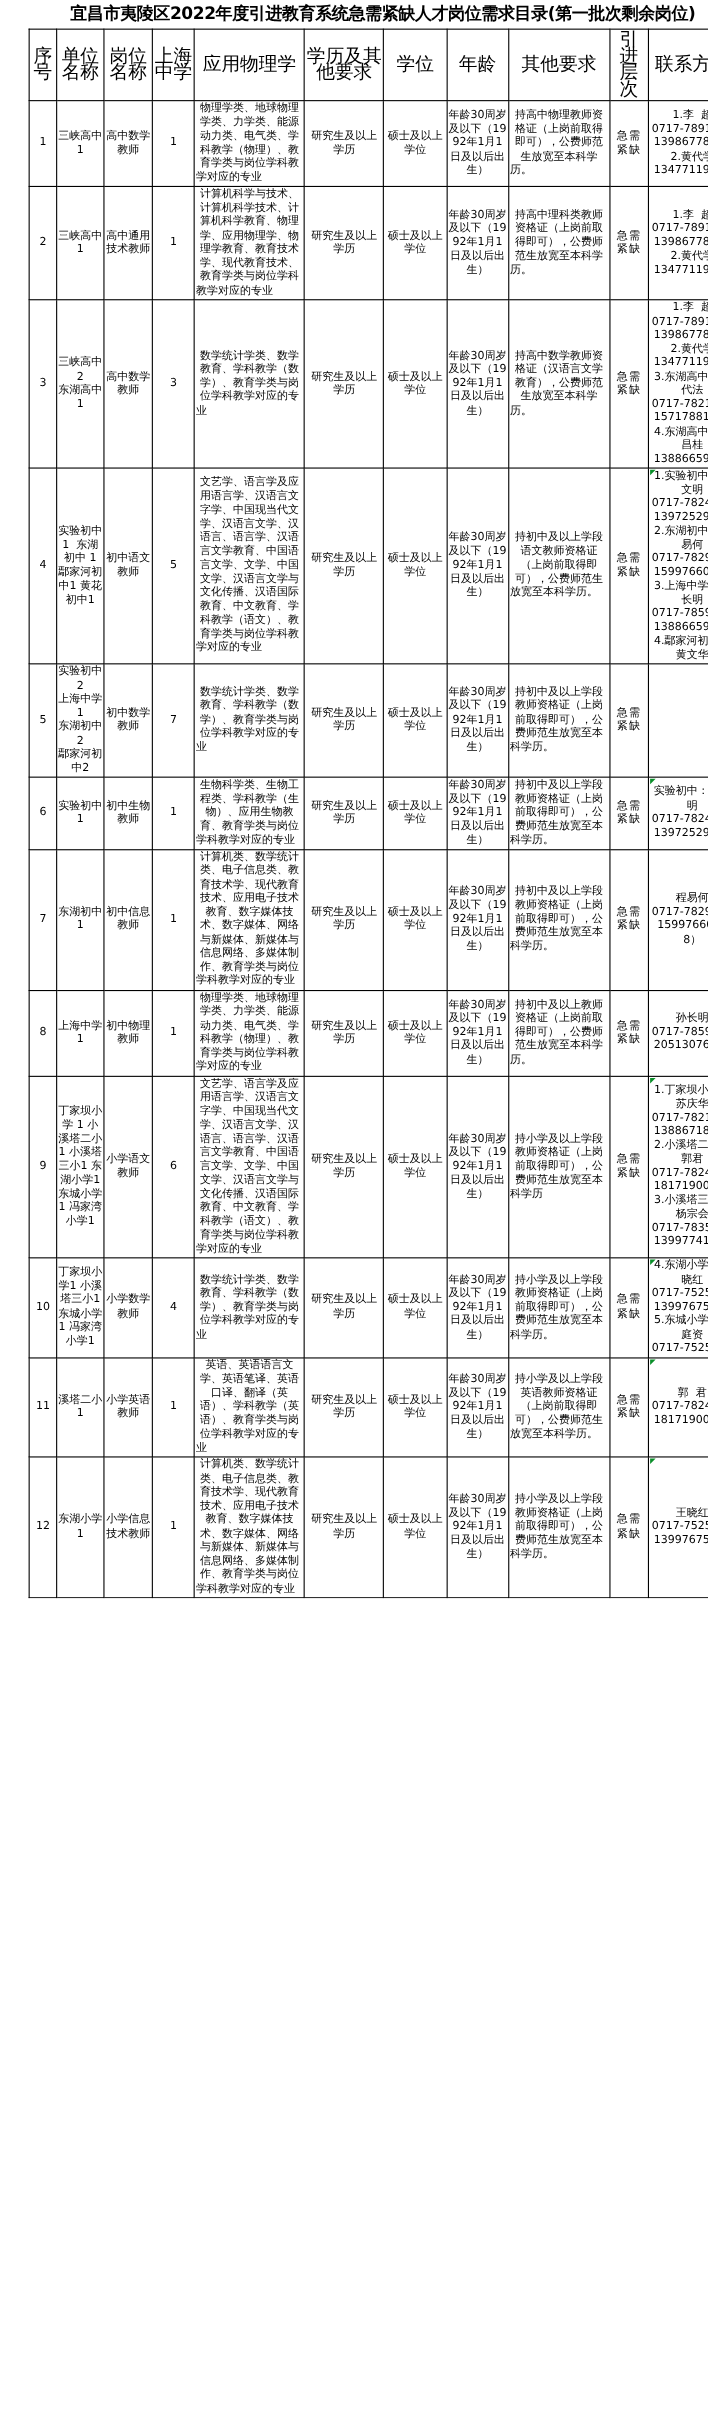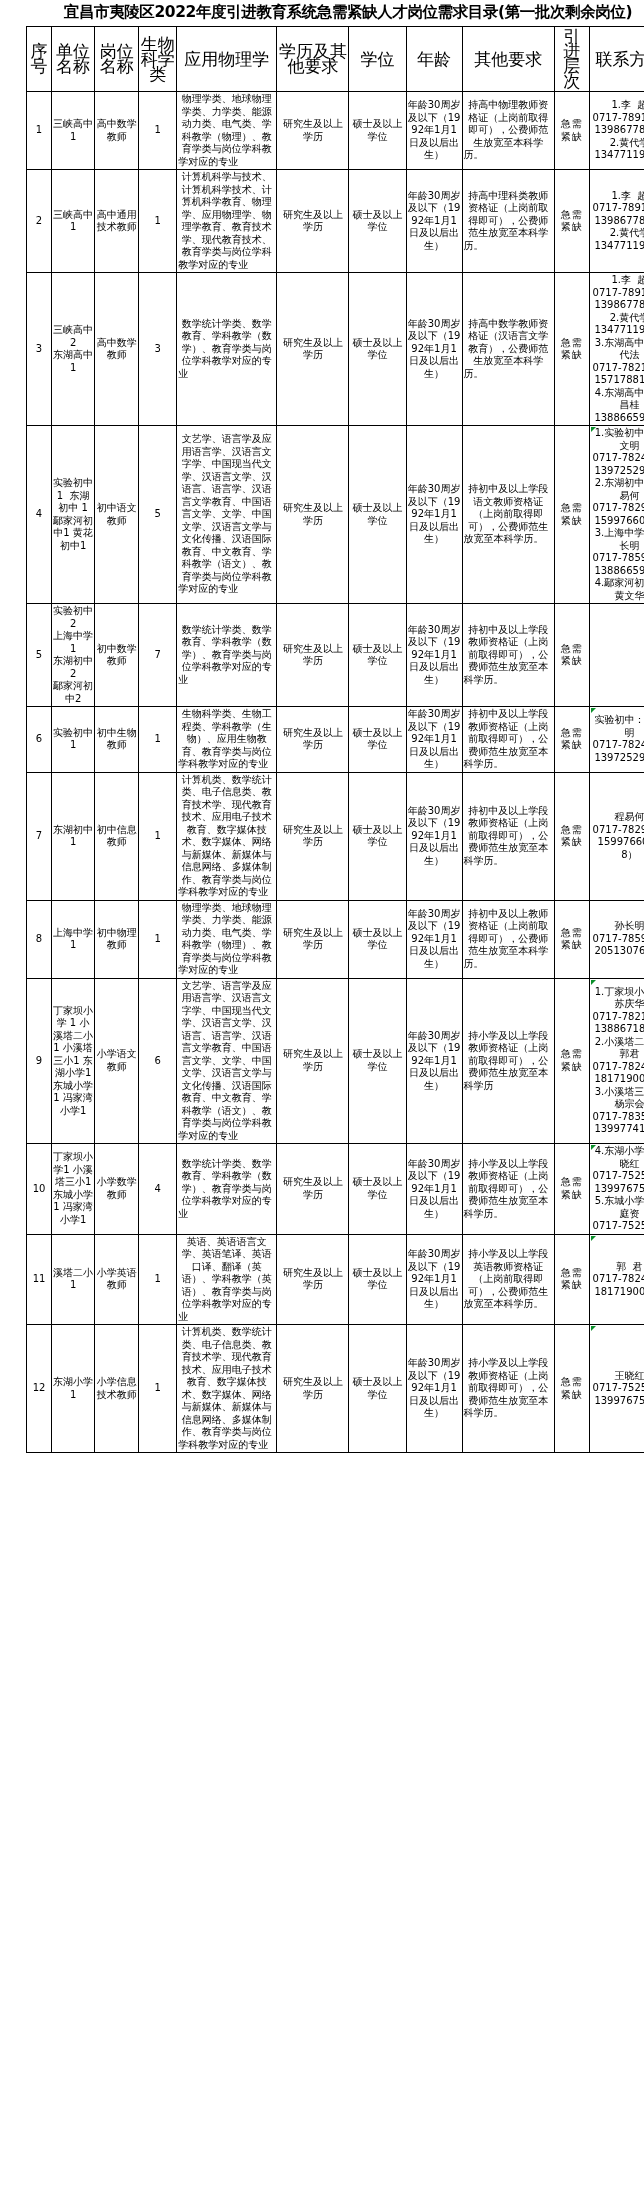--- a/index.html
+++ b/index.html
@@ -100,21 +100,21 @@
         <col class="c7">
         <col class="c8">
         <col class="c9">
         <col class="c10">
     </colgroup>
     <thead>
       <tr>
         <th>序号</th>
         <th>单位名称</th>
         <th>岗位名称</th>
-        <th>生物科学类</th>
+        <th>上海中学</th>
         <th>应用物理学</th>
         <th>学历及其他要求</th>
         <th>学位</th>
         <th>年龄</th>
         <th>其他要求</th>
         <th>引进层次</th>
         <th>联系方式</th>
       </tr>
     </thead>
     <tbody id="tbody">

